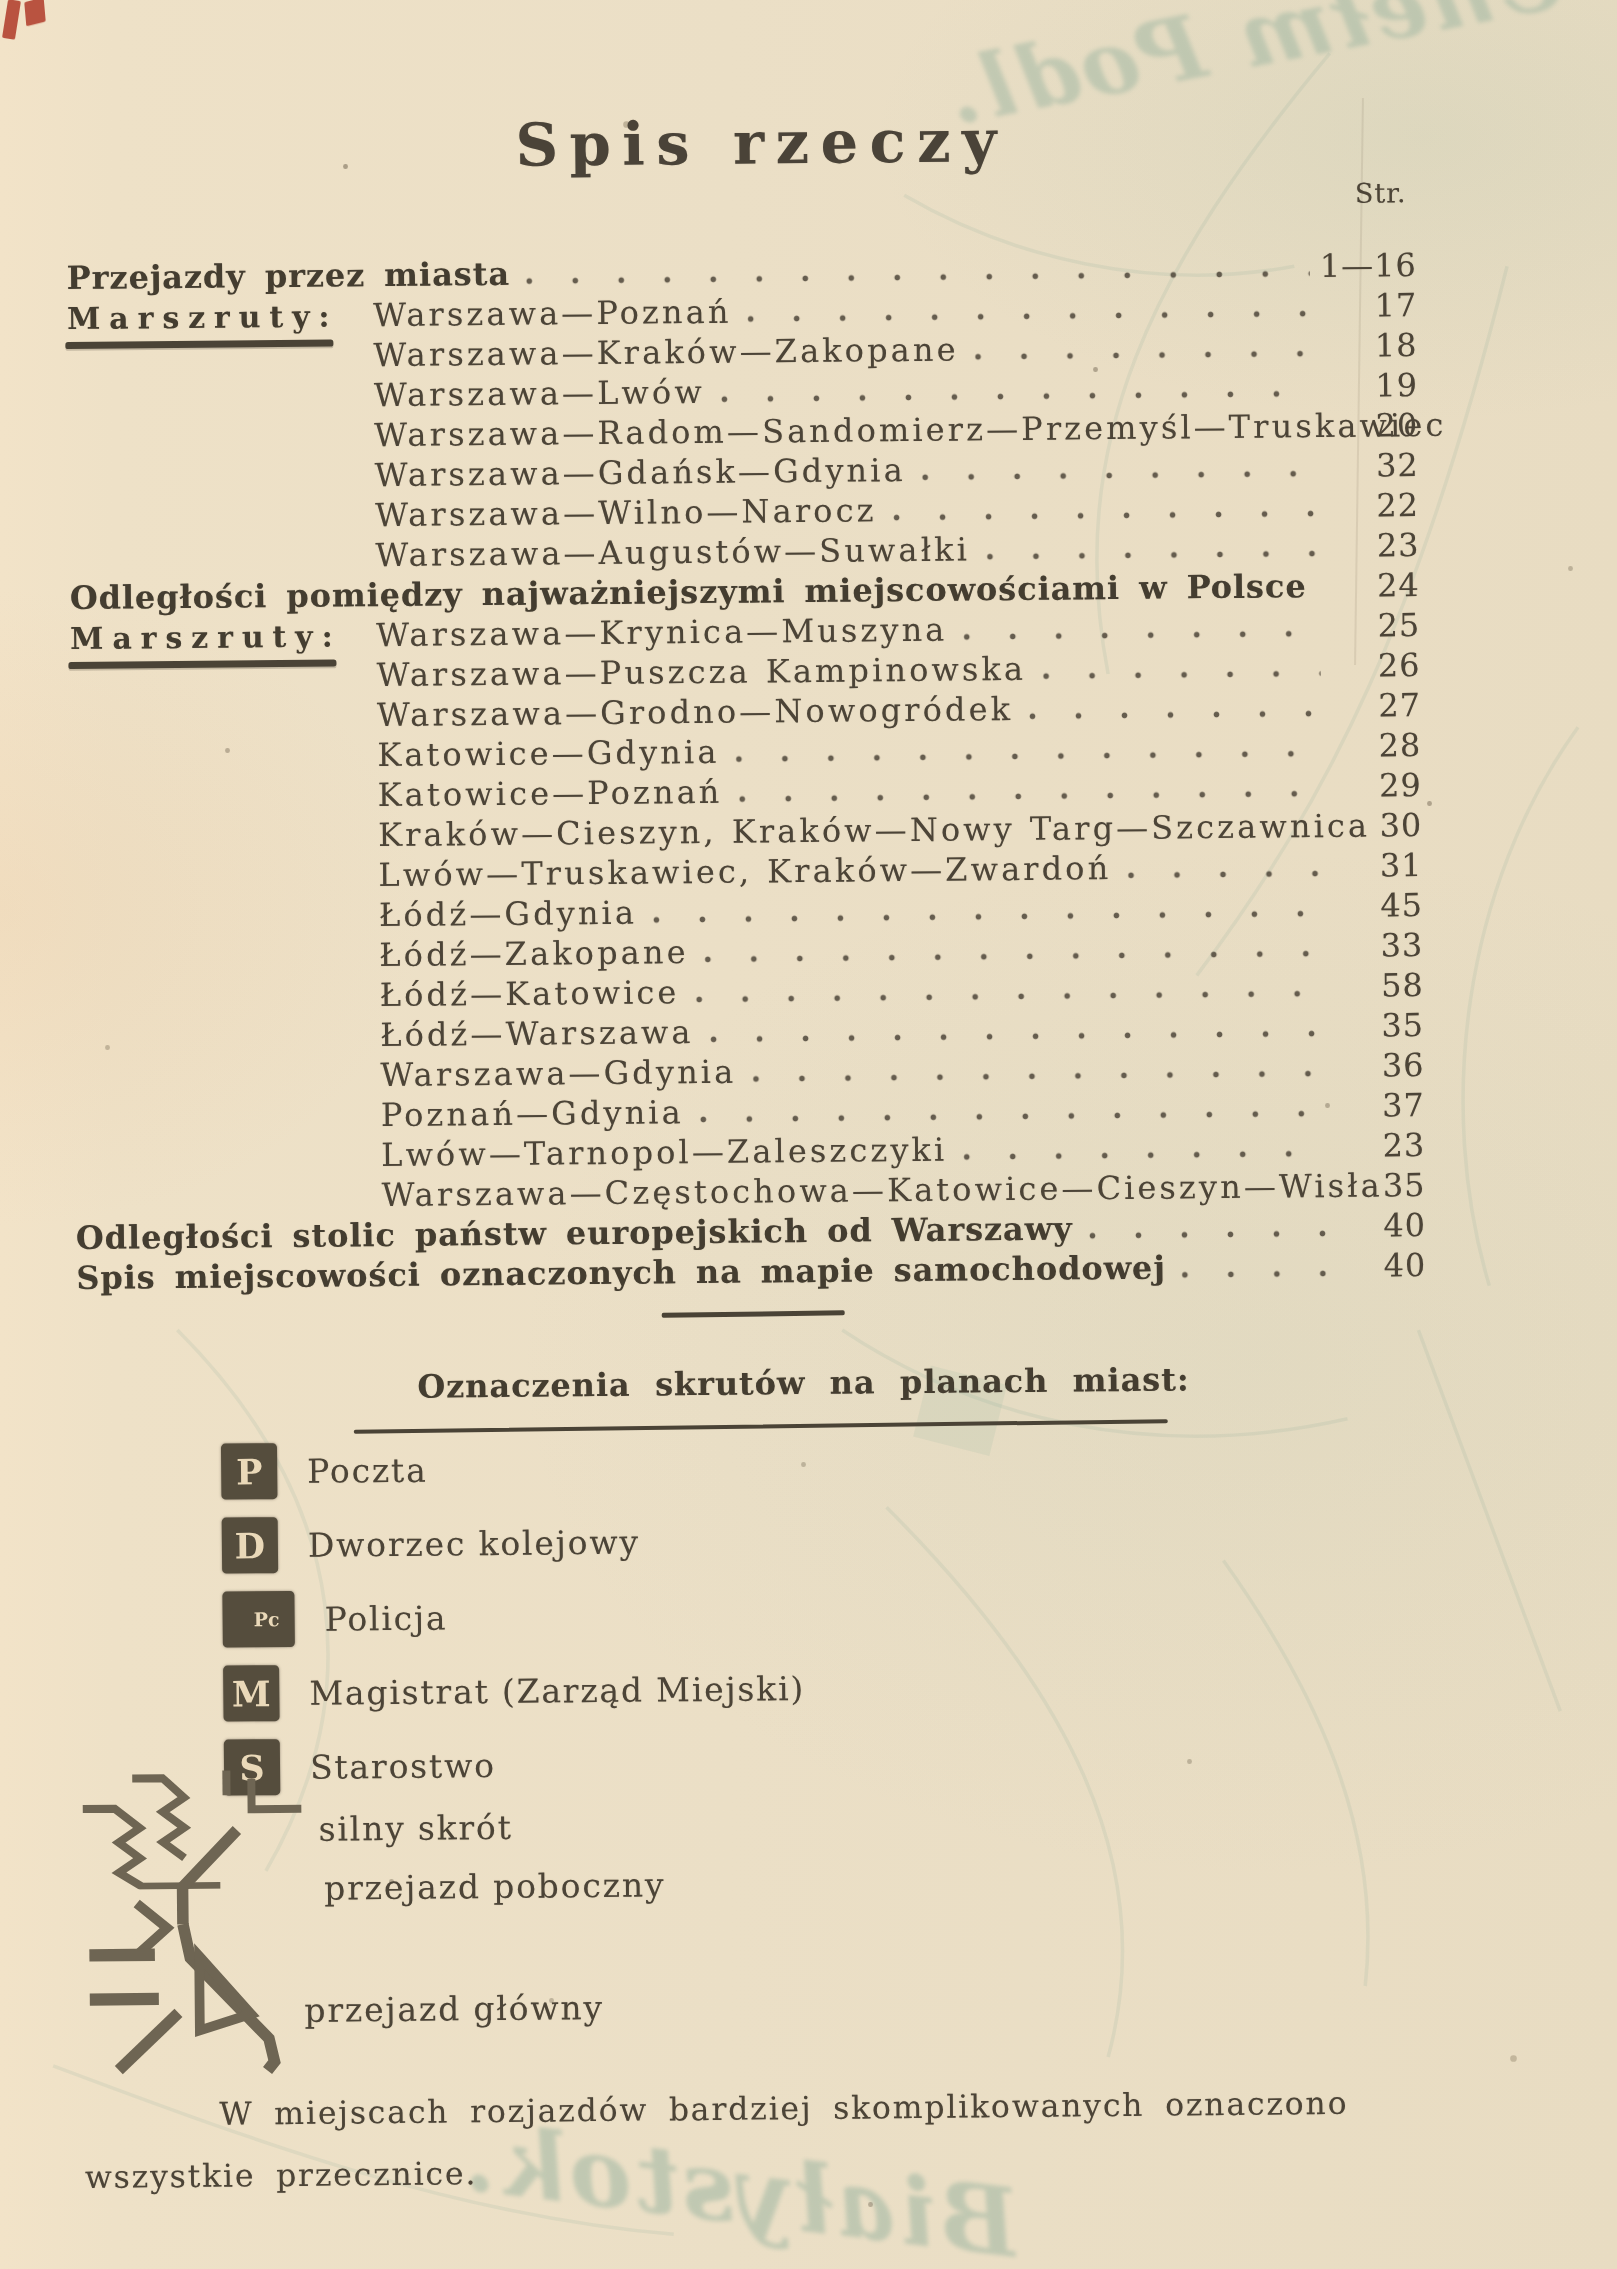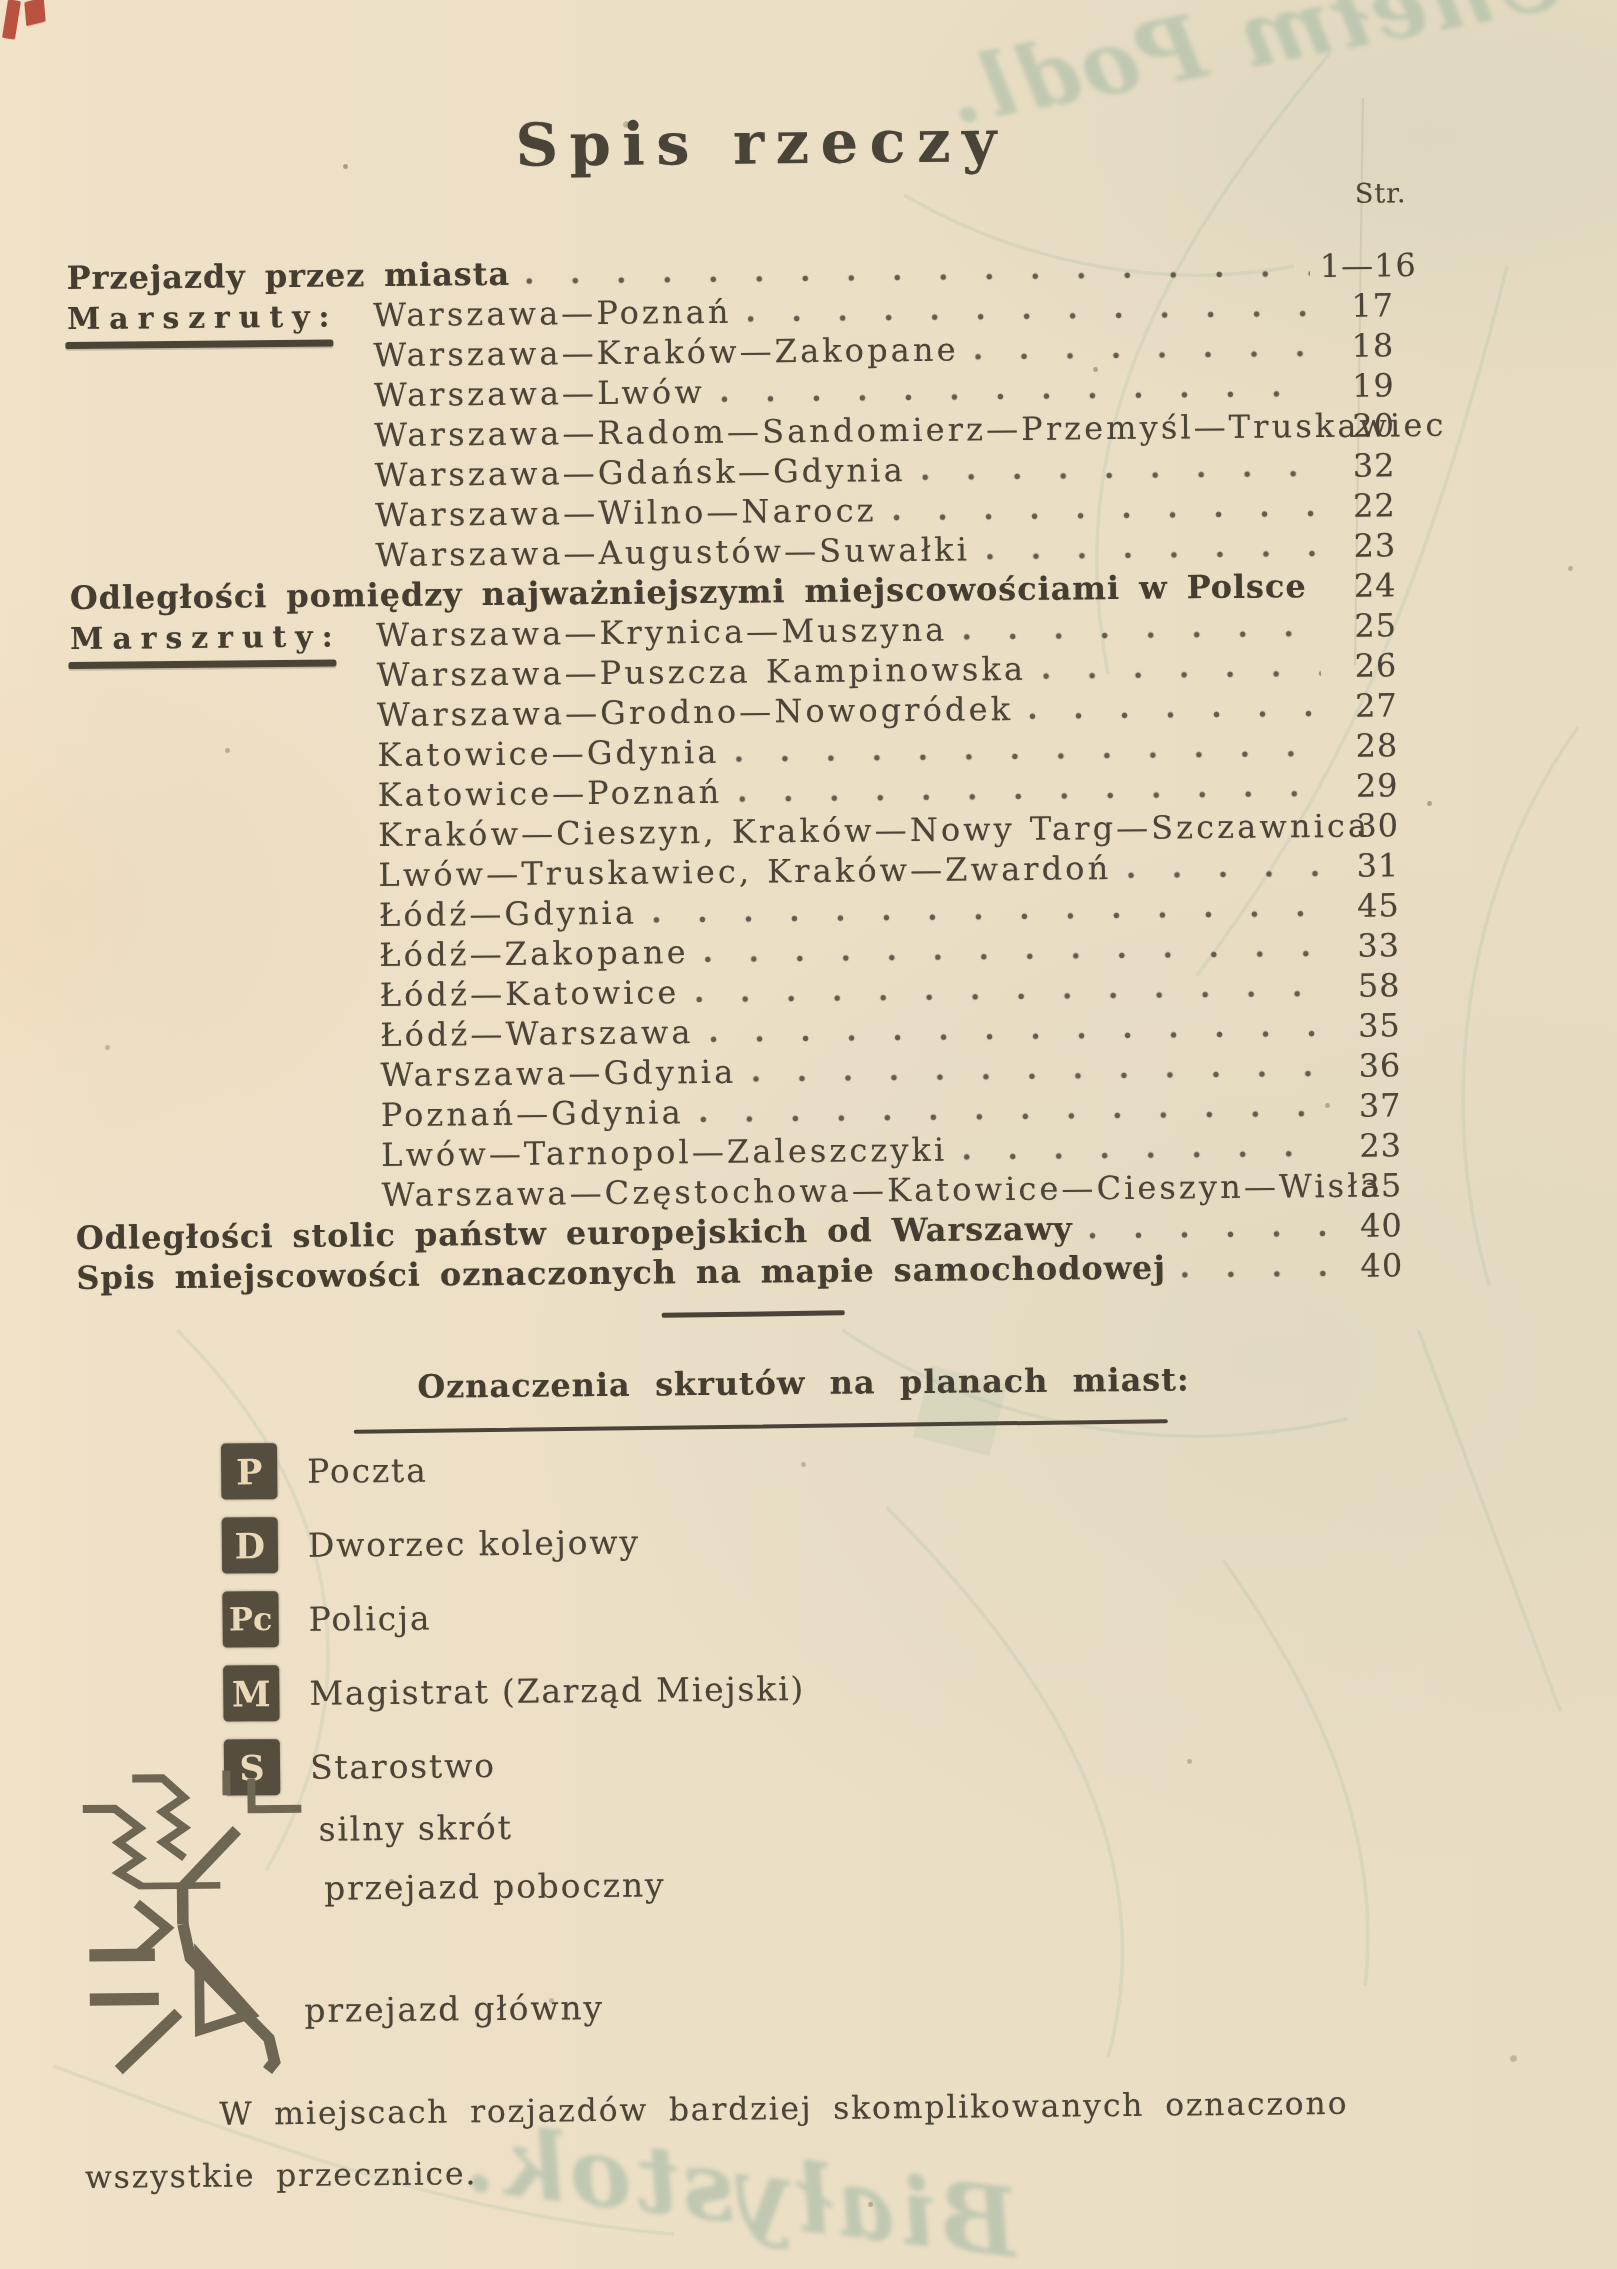--- a/index.html
+++ b/index.html
@@ -47,34 +47,34 @@
   .toc-indent{flex:none;width:306px;}
   .toc-label{flex:none;width:306px;font-weight:700;font-size:30px;letter-spacing:8.9px;
     position:relative;color:#443d30;}
   .toc-label.underlined::after{content:"";position:absolute;left:-1.8px;top:41px;width:268px;height:7px;
     background:#4a4336;border-radius:2.7px;box-shadow:0 1.8px 0 rgba(74,67,54,.25);}
   .toc-text{letter-spacing:3.1px;word-spacing:1.8px;min-width:0;}
   .toc-text.bold{font-weight:700;letter-spacing:0.9px;word-spacing:7px;color:#443d30;}
   .leader{flex:1 1 auto;min-width:0;height:8.9px;align-self:flex-end;margin:0 10.6px 8.9px 16px;
     background-image:radial-gradient(circle at 3.5px 4.4px, rgba(72,64,52,.82) 2.3px, rgba(72,64,52,0) 3.3px);
     background-size:46px 8.9px;background-repeat:repeat-x;background-position:left center;text-shadow:none;}
-  .toc-page{flex:none;min-width:89px;text-align:center;font-size:32px;letter-spacing:0.9px;}
+  .toc-page{flex:none;min-width:89px;text-align:right;font-size:32px;letter-spacing:0.9px;}
   
   .divider{position:absolute;left:660px;top:1311px;width:183px;height:5.3px;background:#4a4336;
     transform:rotate(-.3deg);border-radius:1.8px;}
   .legend-header{position:absolute;left:415px;top:1364px;font-size:32px;font-weight:700;
     letter-spacing:0.9px;word-spacing:12.4px;color:#443d30;}
   .legend-header-rule{position:absolute;left:351px;top:1424px;width:814px;height:4.4px;background:#4a4336;
     border-radius:1.8px;transform:rotate(-.2deg);}
   .legend-items{position:absolute;left:218px;top:1429px;}
   .legend-item{display:flex;align-items:center;height:74px;}
   .abbr-box{flex:none;width:56px;height:56px;background:#554d3d;color:#ead9b9;border-radius:4.4px;
     display:flex;align-items:center;justify-content:center;font-weight:700;font-size:35px;
     box-shadow:0 0 2.7px rgba(60,50,40,.55);text-shadow:none;}
-  .abbr-box.small{font-size:32px;}
+  .abbr-box.small{font-size:19px;padding-left:16px;}
   .legend-label{margin-left:30px;font-size:33px;letter-spacing:1.8px;}
   
   .sym-icon{position:absolute;stroke:#6e6553;fill:none;stroke-width:9;}
   .icon-sharp{left:71px;top:1763px;}
   .icon-junction{left:78px;top:1819px;}
   .sym-label{position:absolute;font-size:33px;letter-spacing:1.8px;white-space:nowrap;}
   .lbl-sharp{left:312px;top:1805px;}
   .lbl-side{left:317px;top:1864px;}
   .lbl-main{left:296px;top:1986px;}
   

